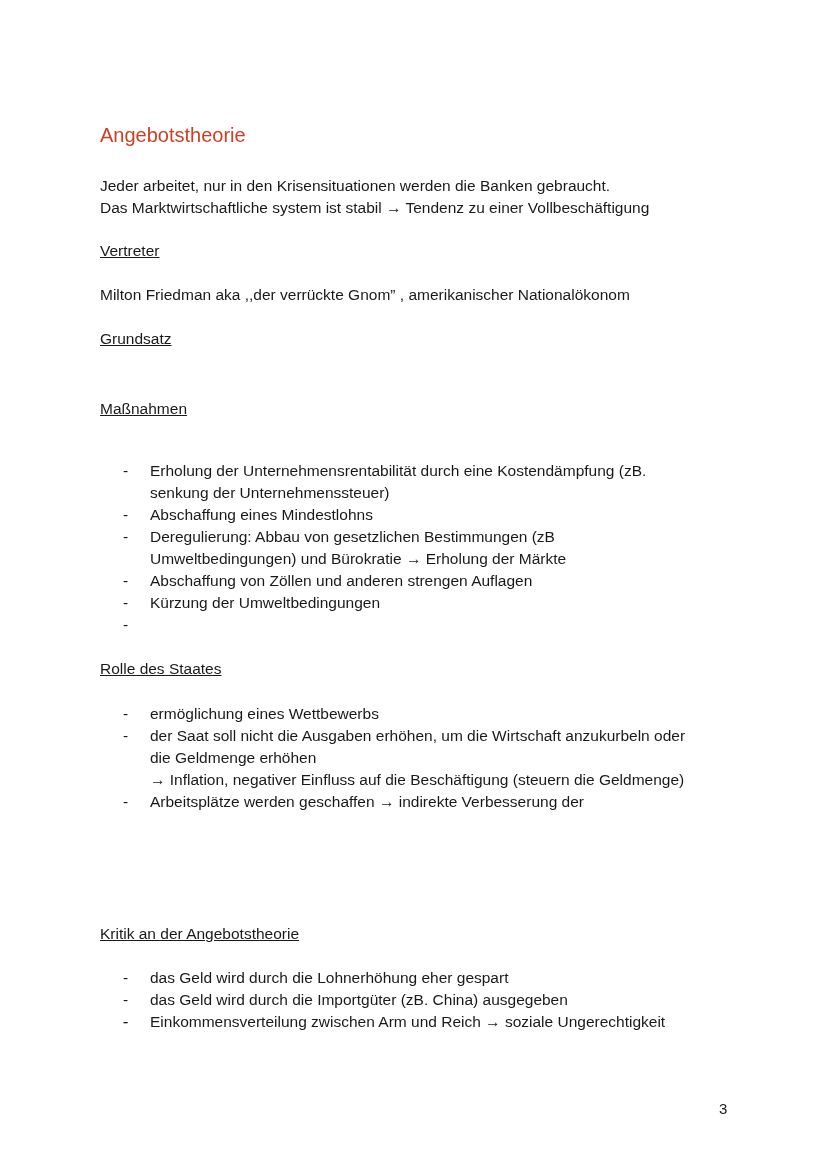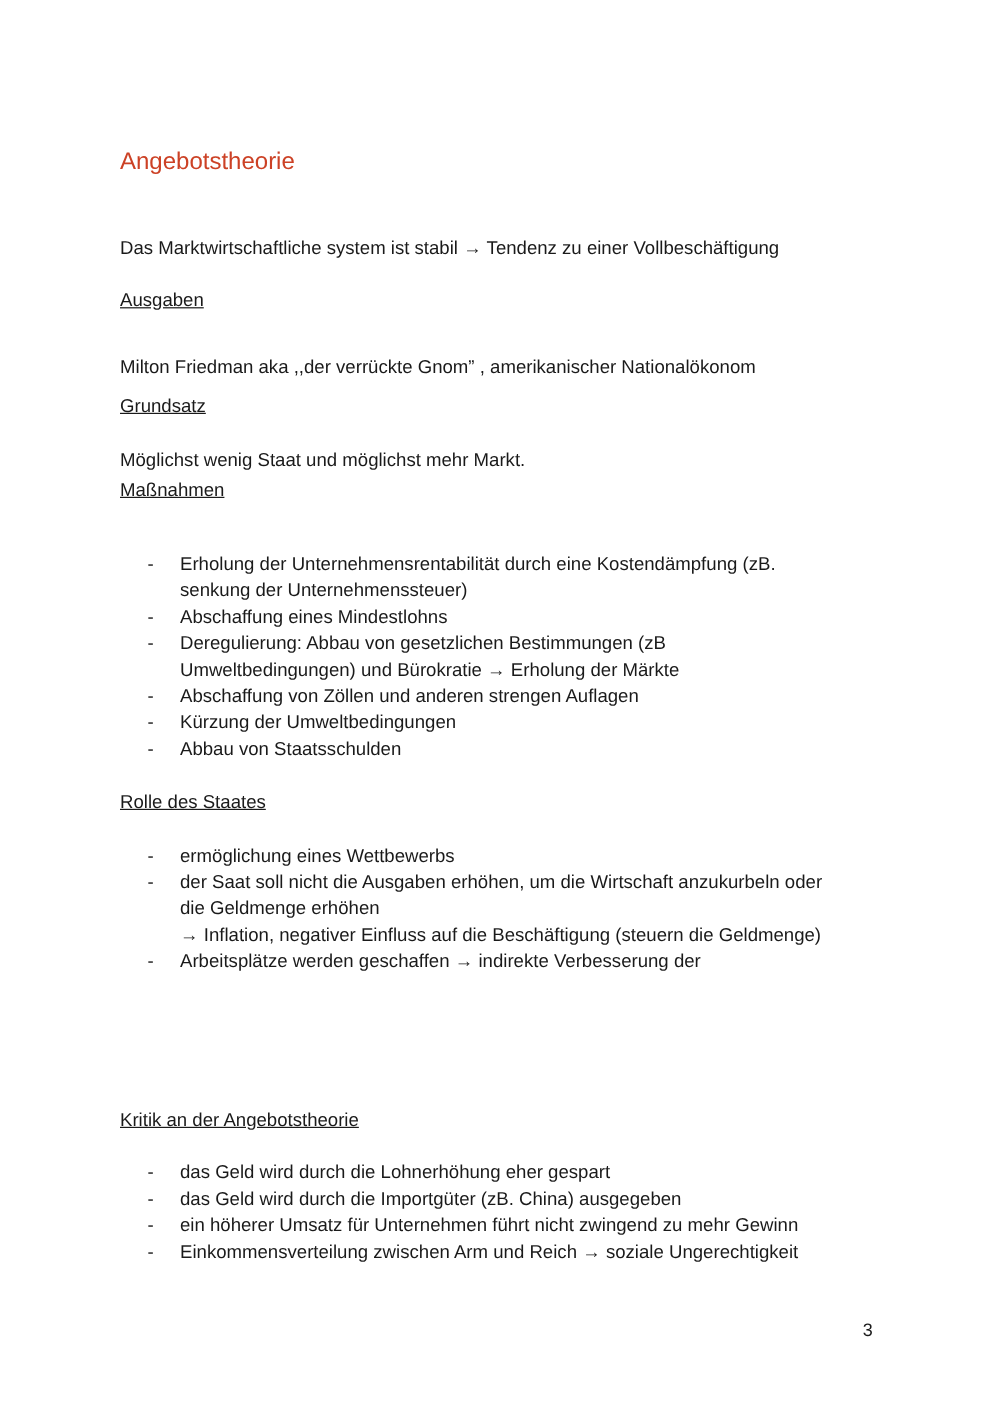--- a/index.html
+++ b/index.html
@@ -14,27 +14,27 @@
   ul.dash li .dash-mark { position: absolute; left: 123px; top: 0; }
   ul.dash li .sub { display: block; }
   .pagenum { position: absolute; left: 719px; top: 1100px; font-size: 15px; }
 </style>
 </head>
 <body>
 
 <div class="page">
   <div class="title">Angebotstheorie</div>
 
+  <div class="line" style="top:175px">Jeder arbeitet, nur in den Krisensituationen werden die Banken gebraucht.</div>
   <div class="line" style="top:197px">Das Marktwirtschaftliche system ist stabil → Tendenz zu einer Vollbeschäftigung</div>
 
-  <div class="heading" style="top:242px">Ausgaben</div>
-  <div class="line" style="top:296px">Milton Friedman aka ,,der verrückte Gnom” , amerikanischer Nationalökonom</div>
+  <div class="heading" style="top:242px">Vertreter</div>
+  <div class="line" style="top:284px">Milton Friedman aka ,,der verrückte Gnom” , amerikanischer Nationalökonom</div>
 
   <div class="heading" style="top:330px">Grundsatz</div>
-  <div class="line" style="top:373px">Möglichst wenig Staat und möglichst mehr Markt.</div>
 
   <div class="heading" style="top:400px">Maßnahmen</div>
   <ul class="dash" style="top:460px">
     <li>
         <span class="dash-mark">-</span>
         <span class="sub">Erholung der Unternehmensrentabilität durch eine Kostendämpfung (zB.</span>
         <span class="sub">senkung der Unternehmenssteuer)</span>
       </li>
     <li>
         <span class="dash-mark">-</span>
@@ -48,21 +48,20 @@
     <li>
         <span class="dash-mark">-</span>
         <span class="sub">Abschaffung von Zöllen und anderen strengen Auflagen</span>
       </li>
     <li>
         <span class="dash-mark">-</span>
         <span class="sub">Kürzung der Umweltbedingungen</span>
       </li>
     <li>
         <span class="dash-mark">-</span>
-        <span class="sub">Abbau von Staatsschulden</span>
       </li>
   </ul>
 
   <div class="heading" style="top:660px">Rolle des Staates</div>
   <ul class="dash" style="top:703px">
     <li>
         <span class="dash-mark">-</span>
         <span class="sub">ermöglichung eines Wettbewerbs</span>
       </li>
     <li>
@@ -82,21 +81,20 @@
     <li>
         <span class="dash-mark">-</span>
         <span class="sub">das Geld wird durch die Lohnerhöhung eher gespart</span>
       </li>
     <li>
         <span class="dash-mark">-</span>
         <span class="sub">das Geld wird durch die Importgüter (zB. China) ausgegeben</span>
       </li>
     <li>
         <span class="dash-mark">-</span>
-        <span class="sub">ein höherer Umsatz für Unternehmen führt nicht zwingend zu mehr Gewinn</span>
       </li>
     <li>
         <span class="dash-mark">-</span>
         <span class="sub">Einkommensverteilung zwischen Arm und Reich → soziale Ungerechtigkeit</span>
       </li>
   </ul>
 
   <div class="pagenum">3</div>
 </div>
 

